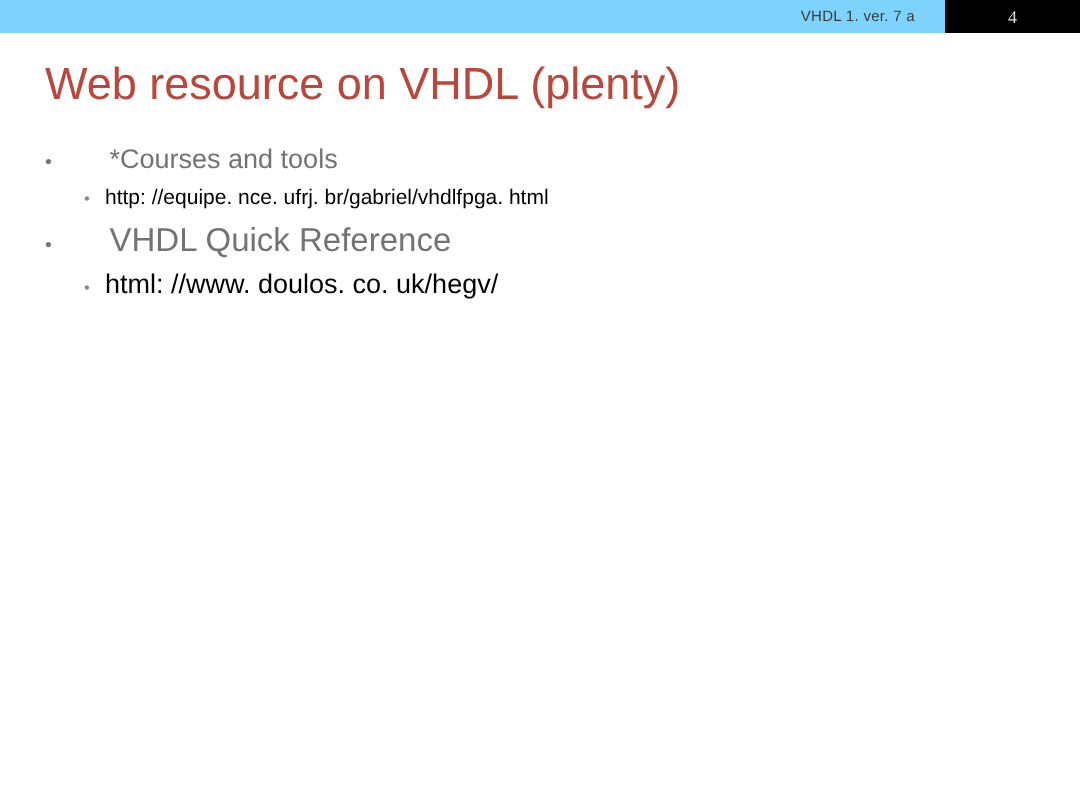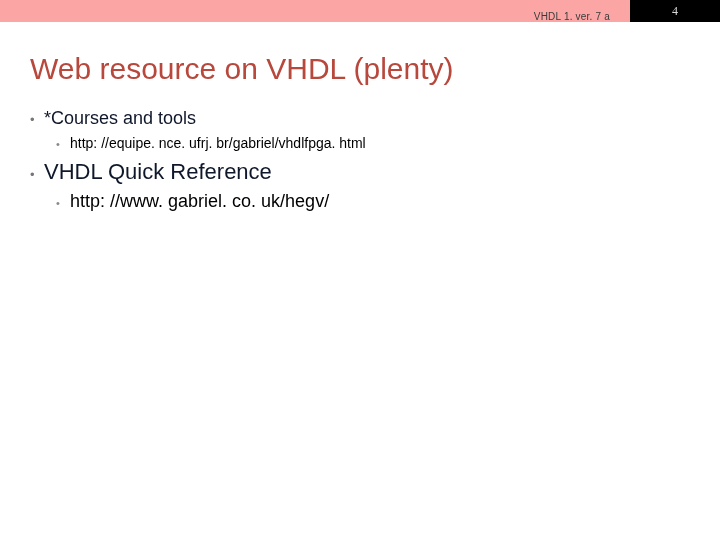--- a/index.html
+++ b/index.html
@@ -1,29 +1,29 @@
 <!DOCTYPE html>
 <html><head>
   <meta charset="utf-8">
   <style>
     * { margin: 0; padding: 0; box-sizing: border-box; }
     html, body { width: 720px; height: 540px; font-family: Arial, Helvetica, sans-serif; background: #fff; }
     .slide { width: 720px; height: 540px; position: relative; background: #fff; overflow: hidden; }
     .topbar { display: flex; height: 22px; width: 100%; }
-    .topbar-left { flex: 1 1 auto; background: #fca5a5; display: flex; align-items: flex-end; justify-content: flex-end; padding-right: 20px; }
+    .topbar-left { flex: 1 1 auto; background: #7dd3fc; display: flex; align-items: center; justify-content: flex-end; padding-right: 20px; }
     .topbar-left span { font-size: 10px; color: #3a3a3a; letter-spacing: 0.2px; }
     .topbar-right { width: 90px; background: #000; display: flex; align-items: center; justify-content: center; }
     .topbar-right span { font-size: 12px; color: #d9d9d9; font-family: Georgia, 'Times New Roman', serif; }
-    .content { padding: 30px 30px 0 30px; }
+    .content { padding: 18px 30px 0 30px; }
     .title { font-size: 30px; color: #b8473c; font-weight: 400; margin-bottom: 22px; }
     ul { list-style: none; }
     .lvl1 > li { margin-bottom: 4px; }
     .lvl1 > li > .row { display: flex; align-items: baseline; }
     .bullet1 { width: 14px; text-align: left; color: #777; font-size: 13px; line-height: 1; }
-    .txt1 { font-size: 18px; color: #0f172a; }
+    .txt1 { font-size: 18px; color: #737373; margin-left: 29px; }
     .txt1.big { font-size: 22px; text-align: center; }
     .lvl2 { padding-left: 26px; margin-top: 6px; margin-bottom: 8px; }
     .lvl2 > li > .row { display: flex; align-items: baseline; }
     .bullet2 { width: 14px; text-align: left; color: #888; font-size: 11px; line-height: 1; }
     .txt2 { font-size: 14px; color: #000000; }
     .txt2.big { font-size: 18px; }
   </style>
 </head>
 <body>
 
@@ -58,20 +58,20 @@
 
       <li>
         <div class="row">
           <span class="bullet1">•</span>
           <span class="txt1 big">VHDL Quick Reference</span>
         </div>
         <ul class="lvl2">
           <li>
             <div class="row">
               <span class="bullet2">•</span>
-              <span class="txt2 big">http: //www. gabriel. co. uk/hegv/</span>
+              <span class="txt2 big">html: //www. doulos. co. uk/hegv/</span>
             </div>
           </li>
         </ul>
       </li>
     </ul>
   </div>
 </div>
 
 </body></html>

